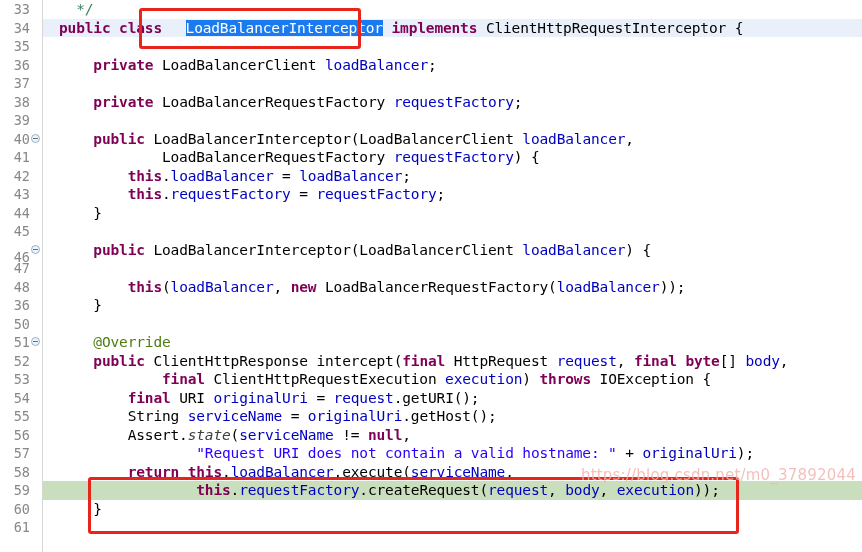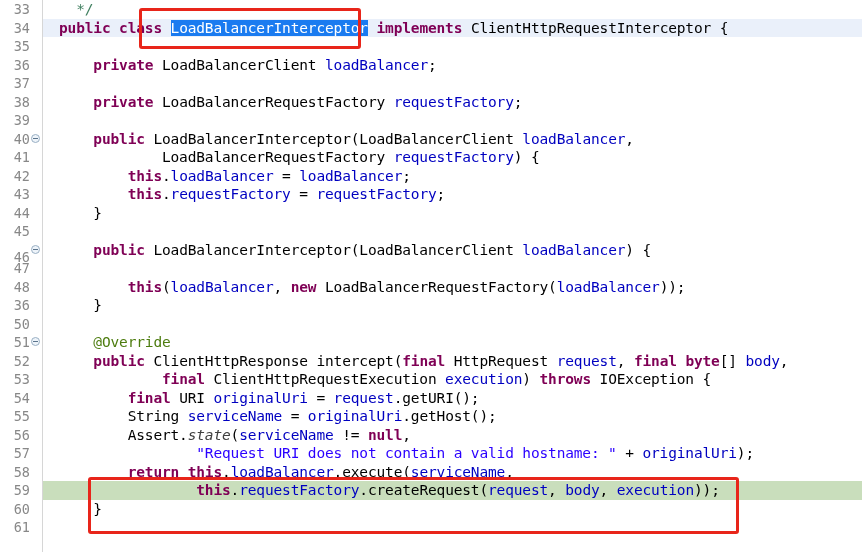--- a/index.html
+++ b/index.html
@@ -93,21 +93,21 @@
   .row-hl-green { background: #c9debc; }
 
   
   .kw   { color: #7f0055; font-weight: bold; }
   .fld  { color: #0000c0; }
   .cmt  { color: #3f7f5f; }
   .str  { color: #2a00ff; }
   .stat { color: #404040; font-style: italic; }
   .plain{ color: #000000; }
   .anno { color: #4d7c0f; }
-  .sel  { background: #1a7bf0; color: #ffffff; }
+  .sel  { background: #1a7bf0; color: #ffffff; margin-left: 15px; }
 
   
   .redbox {
     position: absolute;
     border: 3px solid #e8251a;
     border-radius: 3px;
     box-sizing: border-box;
     z-index: 6;
     pointer-events: none;
   }
@@ -227,14 +227,15 @@
 
     <div class="line" style="top:499.5px"><span class="plain">    }</span></div>
 
     <div class="line" style="top:518px"></div>
 
   </div>
 
   <div class="redbox" id="box-classname"></div>
   <div class="redbox" id="box-return"></div>
 
+  <div class="watermark">https://blog.csdn.net/m0_37892044</div>
 
 </div>
 
 </body></html>

